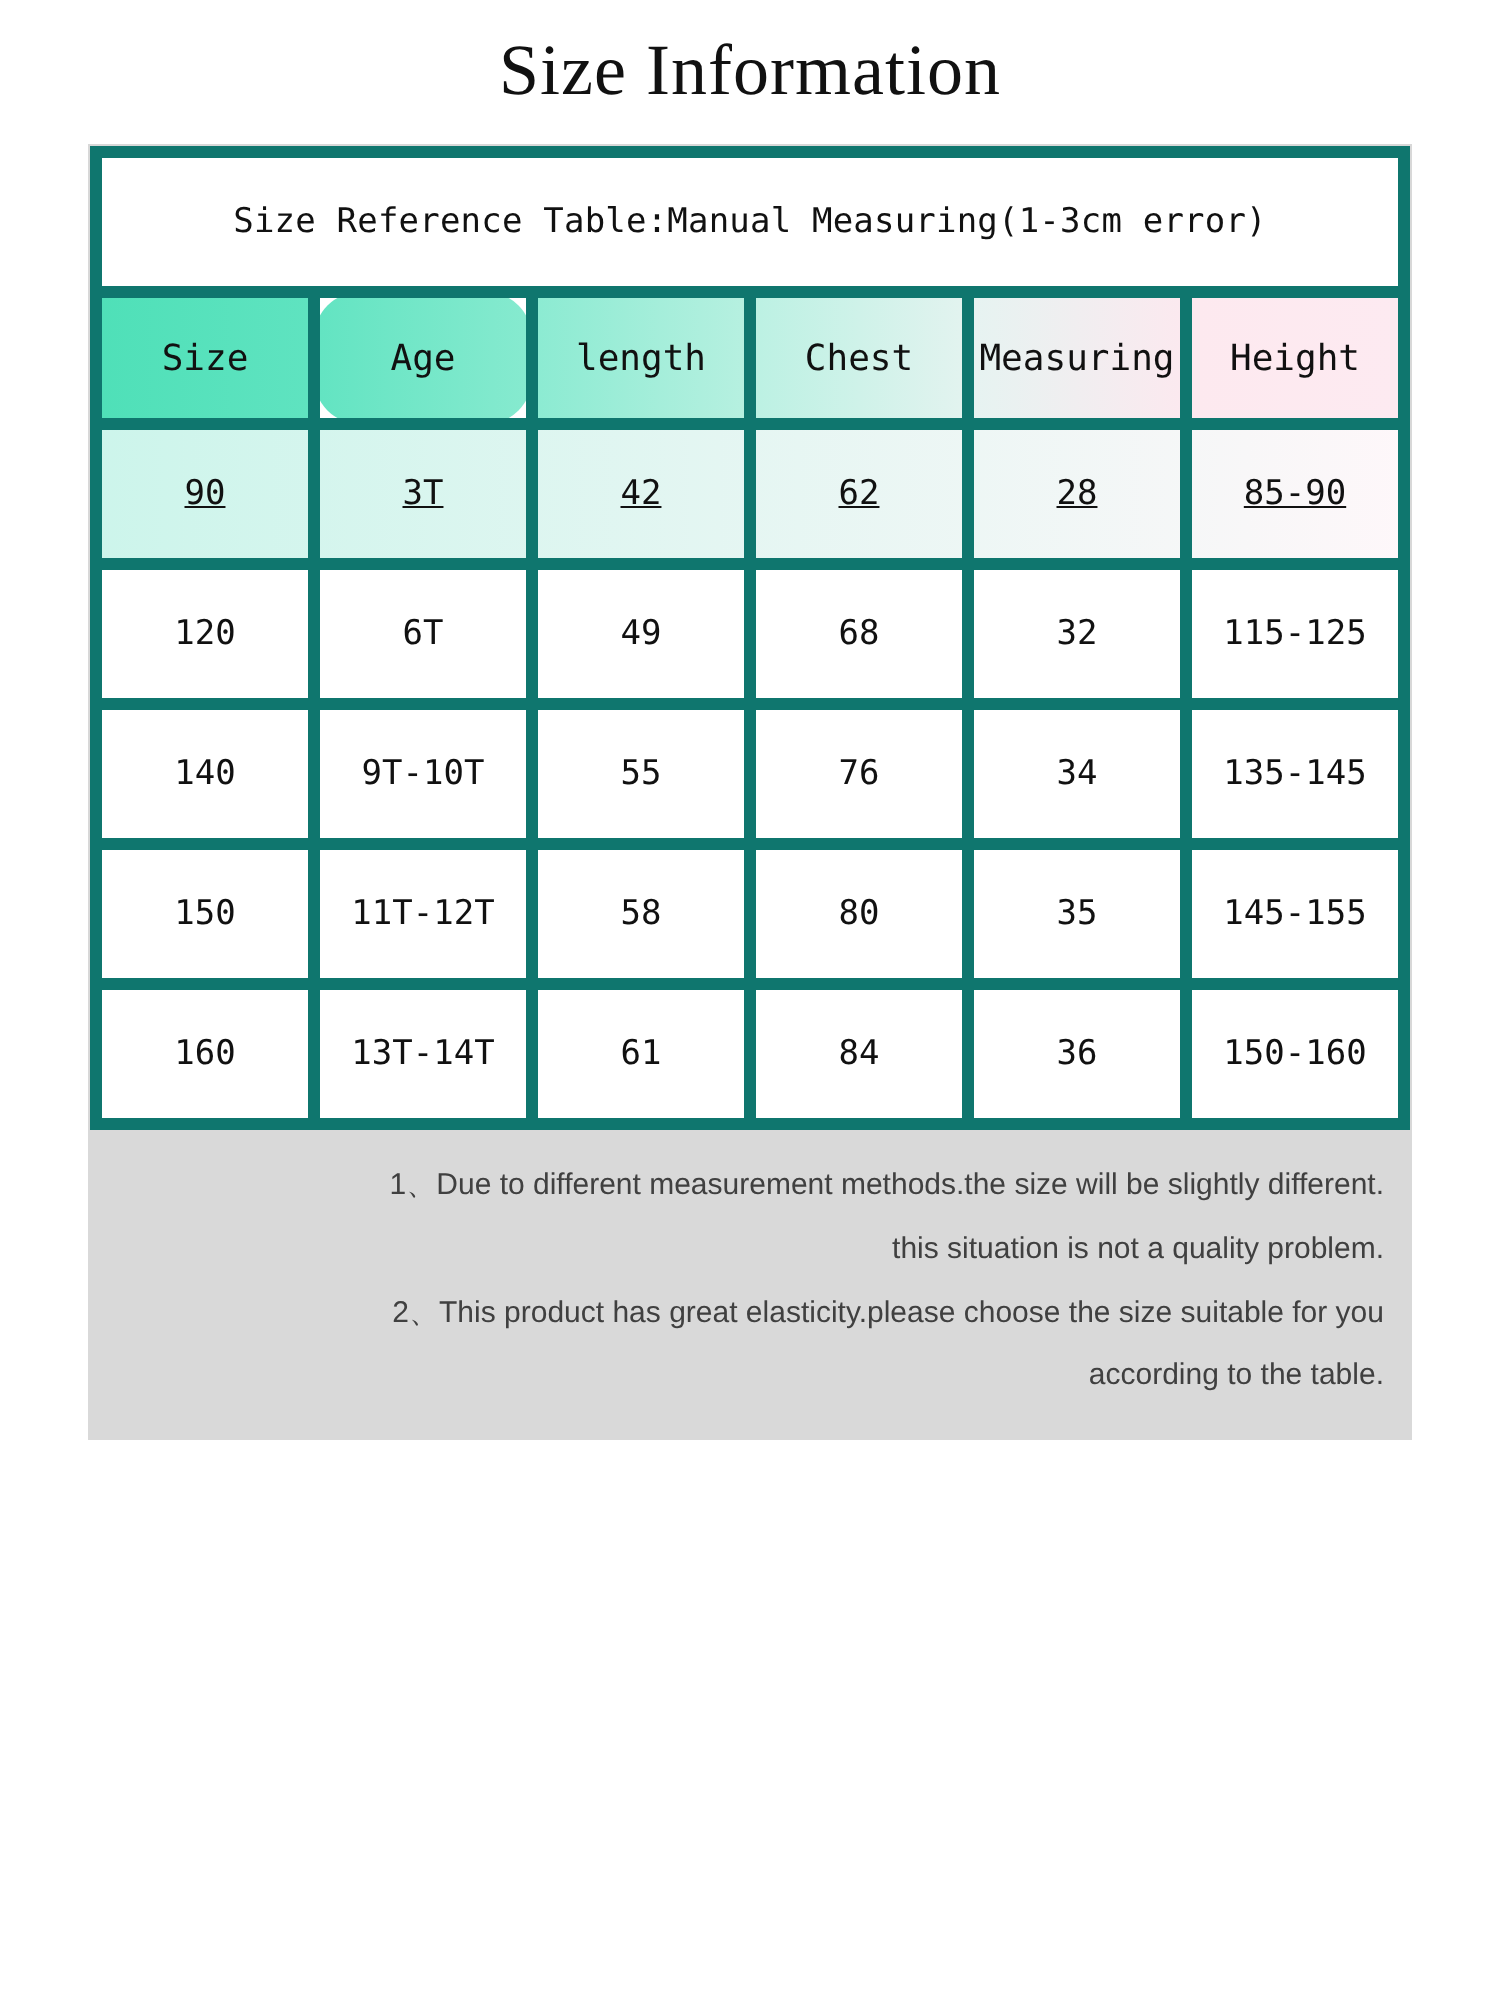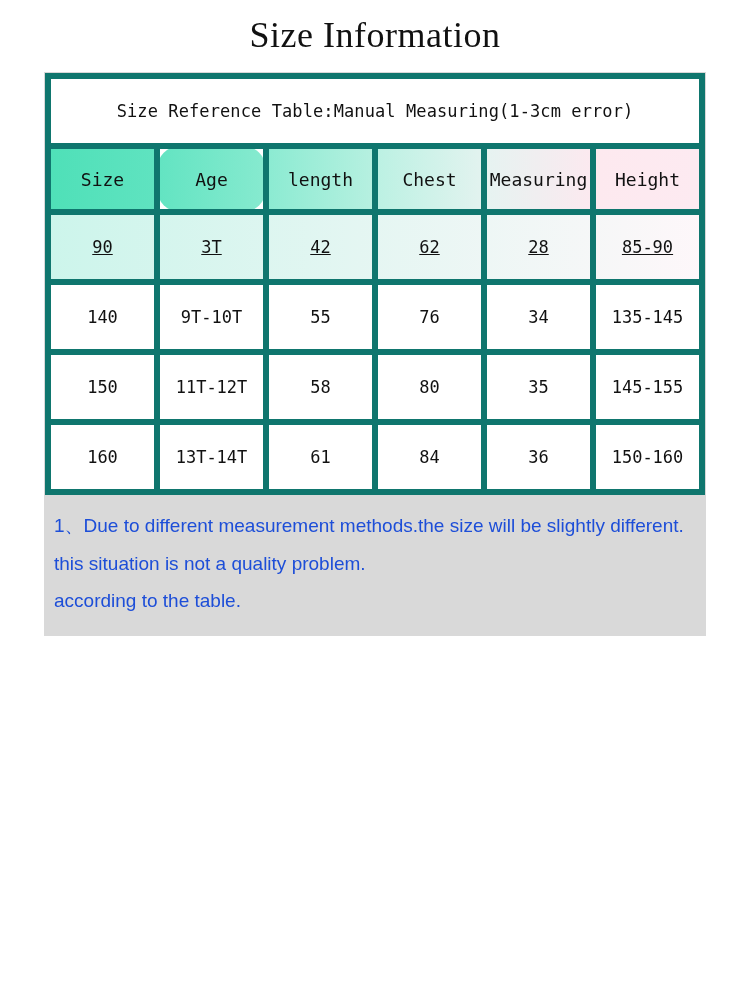--- a/index.html
+++ b/index.html
@@ -78,25 +78,26 @@
   .tint3 { background: linear-gradient(90deg, rgba(110,226,198,0.07) 0%, rgba(252,233,240,0.07) 100%); }
 
   .notes {
     margin: 0 44px;
     background: #d9d9d9;
     padding: 12px 0 16px 0;
     box-sizing: border-box;
   }
   .note-line {
     font-family: "Liberation Sans", sans-serif;
-    font-size: 19px;
-    color: #1d4ed8;
+    font-size: 15px;
+    color: #404040;
     line-height: 1.45;
     padding: 5px 14px 5px 10px;
     white-space: nowrap;
+    text-align: right;
   }
   .note-line.indent {
   }
   .note-num {
     display: inline-block;
     min-width: 26px;
   }
 </style>
 </head>
 <body>
@@ -122,20 +123,28 @@
 
         <tr class="tint1">
           <td>90</td>
           <td>3T</td>
           <td>42</td>
           <td>62</td>
           <td>28</td>
           <td>85-90</td>
         </tr>
         <tr class="bc-a">
+          <td>120</td>
+          <td>6T</td>
+          <td>49</td>
+          <td>68</td>
+          <td>32</td>
+          <td>115-125</td>
+        </tr>
+        <tr class="bc-a">
           <td>140</td>
           <td>9T-10T</td>
           <td>55</td>
           <td>76</td>
           <td>34</td>
           <td>135-145</td>
         </tr>
         <tr class="bc-a">
           <td>150</td>
           <td>11T-12T</td>
@@ -156,18 +165,21 @@
     </table>
   </div>
 
   <div class="notes">
     <div class="note-line">
       <span class="note-num">1、</span><span>Due to different measurement methods.the size will be slightly different.</span>
     </div>
     <div class="note-line indent">
       <span>this situation is not a quality problem.</span>
     </div>
+    <div class="note-line">
+      <span class="note-num">2、</span><span>This product has great elasticity.please choose the size suitable for you</span>
+    </div>
     <div class="note-line indent">
       <span>according to the table.</span>
     </div>
   </div>
 
 </div>
 
 </body></html>

